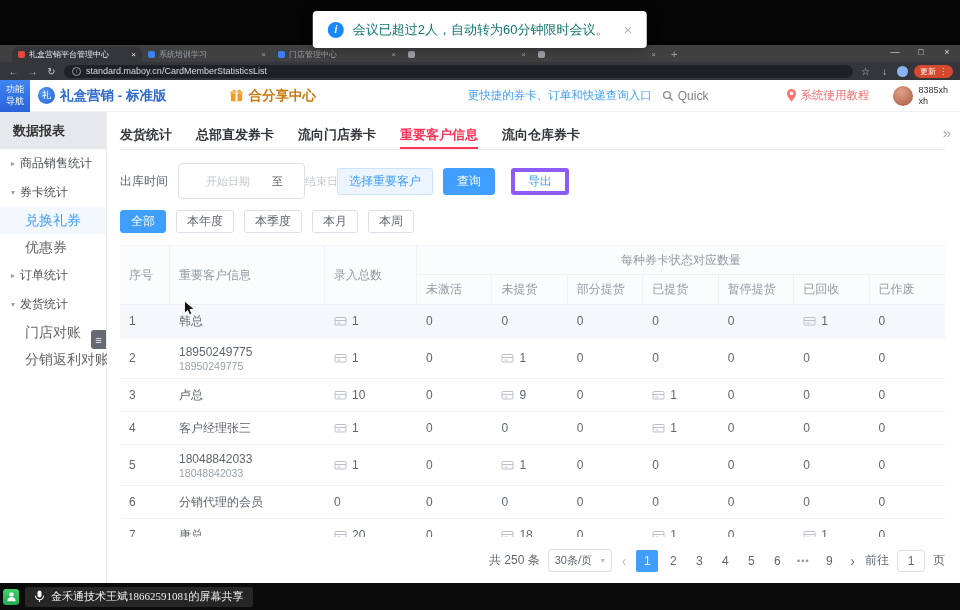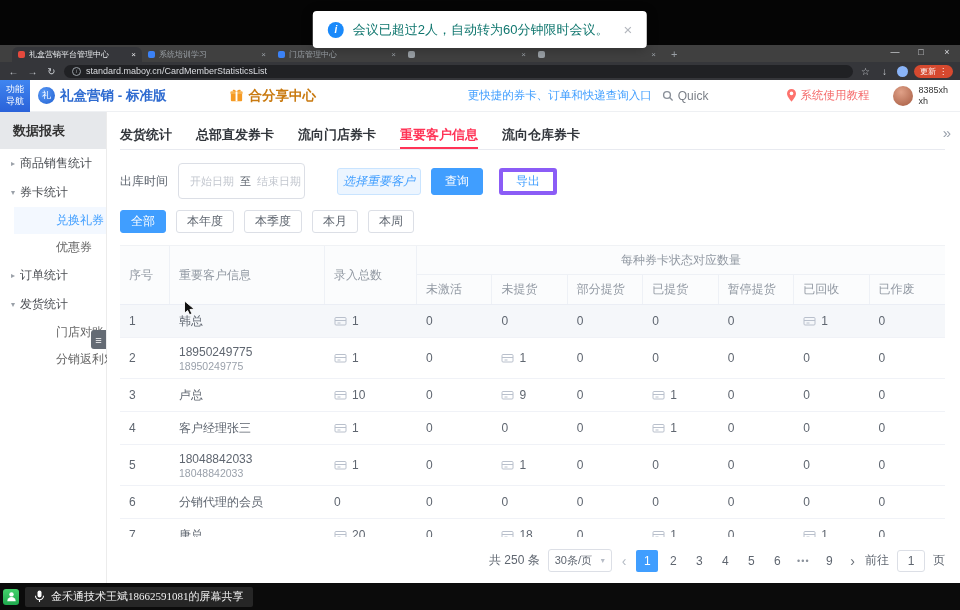--- a/index.html
+++ b/index.html
@@ -55,40 +55,40 @@
   .tutorial{display:flex;align-items:center;gap:3px;margin-left:78px;color:var(--tutorial,#f56c6c);font-size:11.5px;white-space:nowrap;}
   .user{display:flex;align-items:center;gap:5px;margin:0 12px 0 24px;}
   .user-avatar{width:20px;height:20px;border-radius:50%;background:radial-gradient(circle at 40% 30%,#e0a188,#a55a40);}
   .user-name{font-size:9px;color:#333;line-height:1.15;}
 
   .app-body{flex:1;display:flex;position:relative;min-height:0;}
   .sidebar{width:107px;border-right:1px solid #ececec;flex:none;position:relative;background:#fff;}
   .sb-title{height:37px;line-height:37px;background:#e6e8eb;padding-left:13px;font-size:13px;font-weight:bold;color:#333;}
   .s-item{height:29px;display:flex;align-items:center;padding-left:11px;font-size:12px;color:#4a4d52;gap:5px;white-space:nowrap;}
   .s-caret{font-size:8px;color:#9aa0a8;}
-  .s-sub{height:27px;line-height:27px;padding-left:42px;font-size:12px;color:#666;white-space:nowrap;margin-left:14px;}
+  .s-sub{height:27px;line-height:27px;padding-left:25px;font-size:14px;color:#666;white-space:nowrap;}
   .s-sub.active{color:var(--accent,#409eff);background:#f3f8ff;}
   .sb-handle{position:absolute;right:0;top:218px;width:15px;height:19px;background:#646b74;color:#fff;
     border-radius:3px 0 0 3px;font-size:11px;display:flex;align-items:center;justify-content:center;}
 
   .main{flex:1;padding:12px 15px 0 13px;position:relative;min-width:0;background:#fff;}
   .panel-toggle{position:absolute;top:12px;right:9px;color:#98a0ab;font-size:15px;}
 
   .ctabs{display:flex;gap:24px;border-bottom:1px solid #e8eaf0;height:26px;}
   .ctab{font-size:13px;font-weight:bold;color:#32363c;line-height:22px;white-space:nowrap;}
   .ctab.active{color:var(--tab-active,#ff3356);border-bottom:2px solid var(--tab-active,#ff3356);}
 
   .filter-row{display:flex;align-items:center;margin-top:13px;gap:10px;}
   .f-label{font-size:12px;color:#5f6670;}
   .date-range{width:127px;height:27px;border:1px solid #dcdfe6;border-radius:4px;display:flex;align-items:center;
-    gap:4px;padding:17px 7px;background:#fff;}
+    gap:20px;padding:17px 7px;background:#fff;}
   .dr-ph{font-size:11px;color:#c3c7cf;white-space:nowrap;}
   .dr-sep{font-size:11px;color:#5f6670;margin:0 2px;}
   .btn{height:27px;border-radius:3px;font-size:12px;display:flex;align-items:center;white-space:nowrap;}
-  .btn-select{margin-left:22px;padding:0 5px;background:#ecf5ff;border:1px solid #c9e4ff;color:var(--accent,#409eff);font-style:italic;}
+  .btn-select{margin-left:22px;padding:0 11px;background:#ecf5ff;border:1px solid #c9e4ff;color:var(--accent,#409eff);}
   .btn-primary{padding:0 13px;background:var(--accent,#409eff);border:1px solid var(--accent,#409eff);color:#fff;}
   .btn-outline{margin-left:6px;padding:0 13px;background:#fff;border:4px solid #8b5cf6;color:var(--accent,#409eff);}
 
   .quick-row{display:flex;gap:10px;margin-top:11px;}
   .qbtn{height:23px;padding:0 10px;border:1px solid #dcdfe6;border-radius:3px;background:#fff;color:#5f6670;
     font-size:12px;display:flex;align-items:center;white-space:nowrap;}
   .qbtn.active{background:var(--accent,#409eff);border-color:var(--accent,#409eff);color:#fff;}
 
   .table-wrap{margin-top:12px;height:292px;overflow:hidden;border-top:1px solid #f0f2f5;}
   .grid-cols{display:grid;grid-template-columns:50px 155px 92px repeat(7,1fr);}

